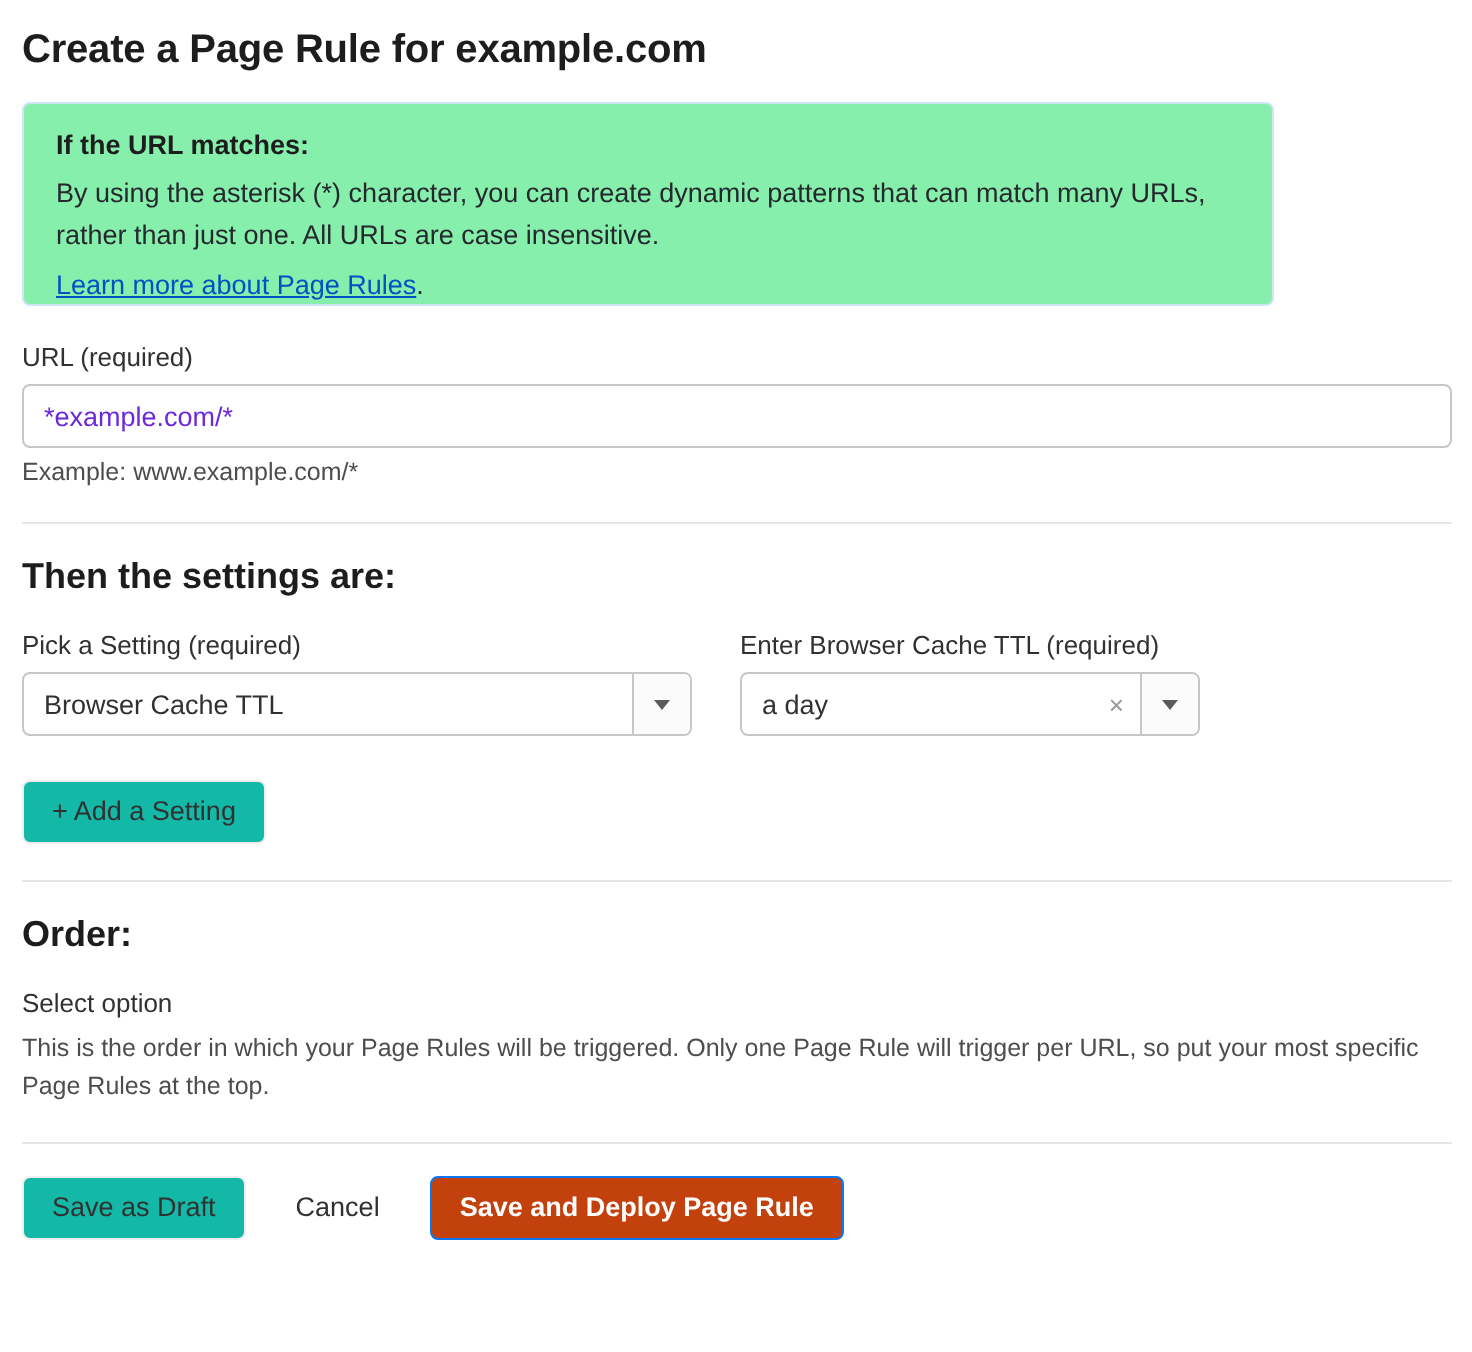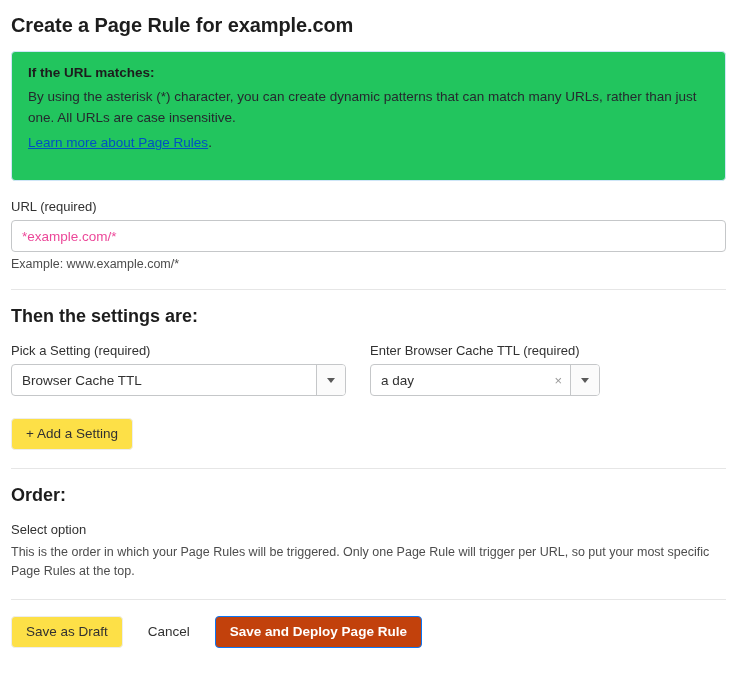--- a/index.html
+++ b/index.html
@@ -24,26 +24,26 @@
   .page-title {
     font-size: 20px;
     font-weight: bold;
     color: #1d1d1d;
     letter-spacing: -0.1px;
     margin: 4px 0 14px 0;
   }
   
   .callout {
     box-sizing: border-box;
-    background: #22c55e;
+    background: #86efac;
     border: 1px solid #cfe6f7;
     border-radius: 4px;
-    padding: 13px 16px 29px 16px;
+    padding: 13px 16px 0 16px;
     margin-bottom: 18px;
-    width: 715px;
+    width: 626px;
   }
   .callout-title {
     font-weight: bold;
     font-size: 13.5px;
     color: #1d1d1d;
     margin-bottom: 6px;
   }
   .callout-text {
     font-size: 13.5px;
     line-height: 21px;
@@ -75,21 +75,21 @@
   }
   input.text-input {
     box-sizing: border-box;
     width: 715px;
     height: 32px;
     border: 1px solid #c5c7c9;
     border-radius: 4px;
     padding: 0 10px;
     font-size: 13.5px;
     font-family: "Liberation Sans", sans-serif;
-    color: #ec4899;
+    color: #6d28d9;
     background: #fff;
     outline: none;
   }
   hr.divider {
     border: none;
     border-top: 1px solid #e6e6e6;
     margin: 18px 0 16px 0;
     width: 715px;
   }
   .section-title {
@@ -161,21 +161,21 @@
     font-family: "Liberation Sans", sans-serif;
     font-size: 13.5px;
     border-radius: 4px;
     border: 1px solid transparent;
     cursor: pointer;
     height: 32px;
     padding: 0 14px;
     line-height: 30px;
   }
   .btn-secondary {
-    background: #fde047;
+    background: #14b8a6;
     color: #313131;
     border-color: #ededed;
   }
   .btn-plain {
     background: #fff;
     color: #313131;
     border-color: #fff;
   }
   .btn-primary {
     background: #c2410c;

